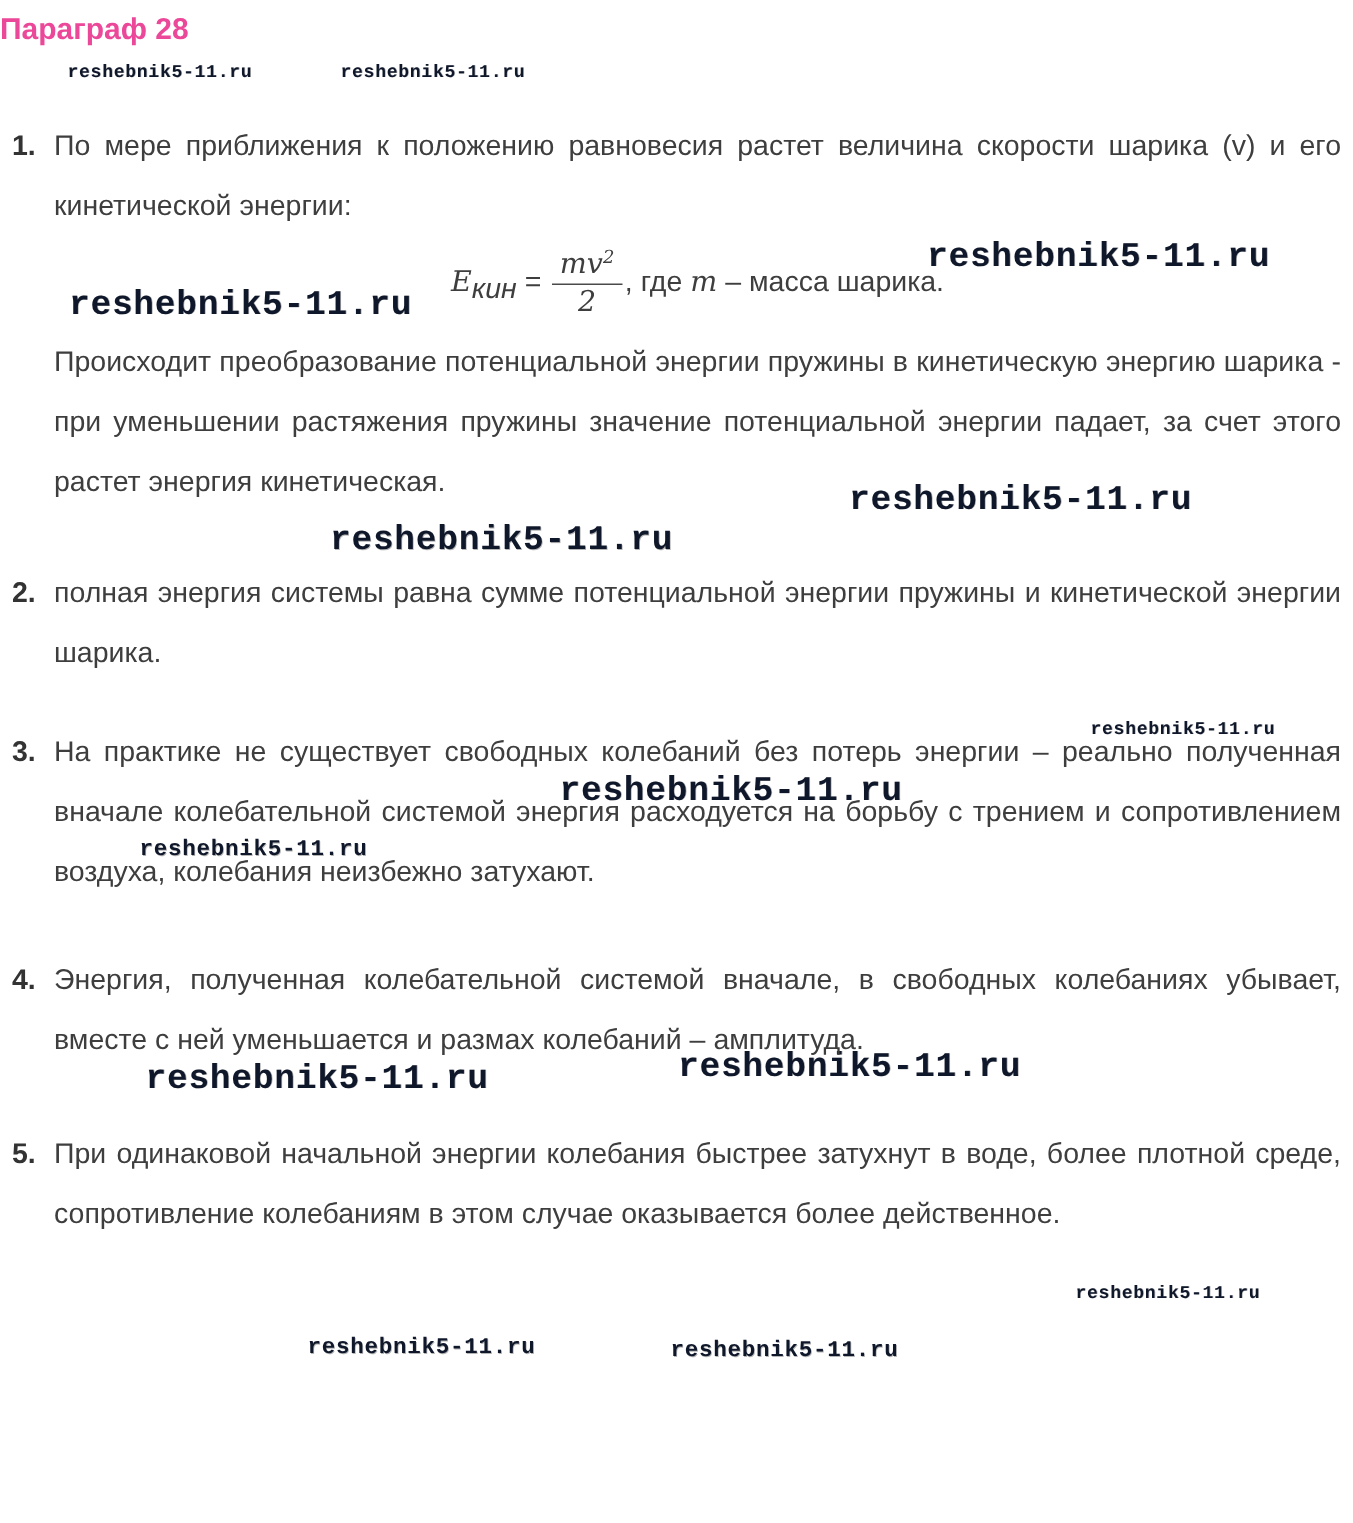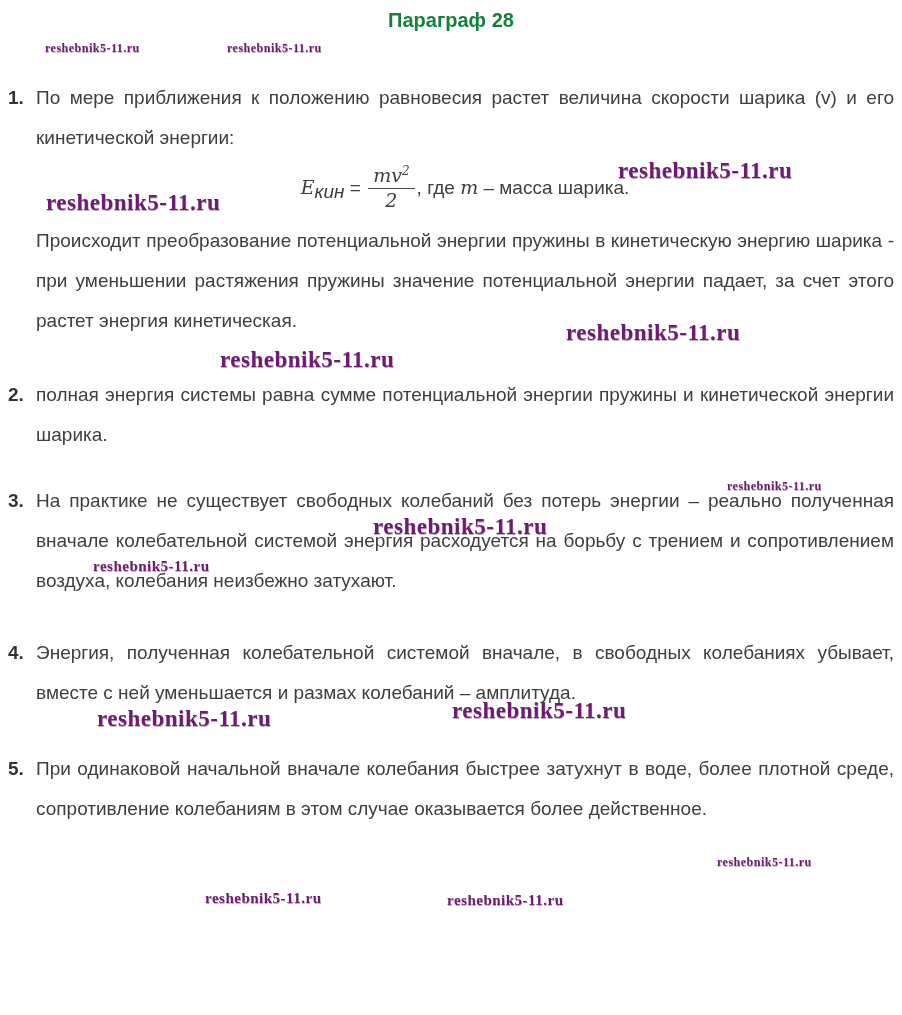--- a/index.html
+++ b/index.html
@@ -7,24 +7,23 @@
     position: relative;
     width: 902px;
     height: 1015px;
     background: #ffffff;
     font-family: "Liberation Sans", sans-serif;
     color: #3e3e3e;
     overflow: hidden;
     box-sizing: border-box;
   }
   .title {
-    text-align: center;
     font-weight: bold;
     font-size: 20px;
-    color: #15803d;
+    color: #ec4899;
     padding-top: 9px;
   }
   .content { padding: 0 8px; }
   .section {
     position: relative;
     padding-left: 28px;
     font-size: 19px;
     line-height: 40px;
     text-align: justify;
   }
@@ -65,23 +64,23 @@
   .frac .top {
     display: block;
     border-bottom: 1.5px solid #4a4a4a;
     padding: 0 5px 1px 5px;
   }
   .frac .bot { display: block; padding-top: 1px; }
   .sup { font-size: 12px; vertical-align: super; }
   .plain { font-style: normal; font-family: "Liberation Sans", sans-serif; }
   .wm {
     position: absolute;
-    font-family: Liberation Serif, serif;
+    font-family: Liberation Mono, monospace;
     font-weight: bold;
-    color: #701a75;
+    color: #0f172a;
     white-space: nowrap;
     text-shadow: 0.5px 0.5px 0 #b5b5b5;
     letter-spacing: 0.5px;
   }
   .wm.lg { font-size: 23px; }
   .wm.md { font-size: 15px; }
   .wm.sm { font-size: 12px; }
 </style>
 </head>
 <body>
@@ -124,17 +123,17 @@
       <p class="ptext">На практике не существует свободных колебаний без потерь энергии – реально полученная вначале колебательной системой энергия расходуется на борьбу с трением и сопротивлением воздуха, колебания неизбежно затухают.</p>
     </div>
 
     <div class="section sec4">
       <span class="num">4.</span>
       <p class="ptext">Энергия, полученная колебательной системой вначале, в свободных колебаниях убывает, вместе с ней уменьшается и размах колебаний – амплитуда.</p>
     </div>
 
     <div class="section sec5">
       <span class="num">5.</span>
-      <p class="ptext">При одинаковой начальной вначале колебания быстрее затухнут в воде, более плотной среде, сопротивление колебаниям в этом случае оказывается более действенное.</p>
+      <p class="ptext">При одинаковой начальной энергии колебания быстрее затухнут в воде, более плотной среде, сопротивление колебаниям в этом случае оказывается более действенное.</p>
     </div>
 
   </div>
 </div>
 
 </body></html>

